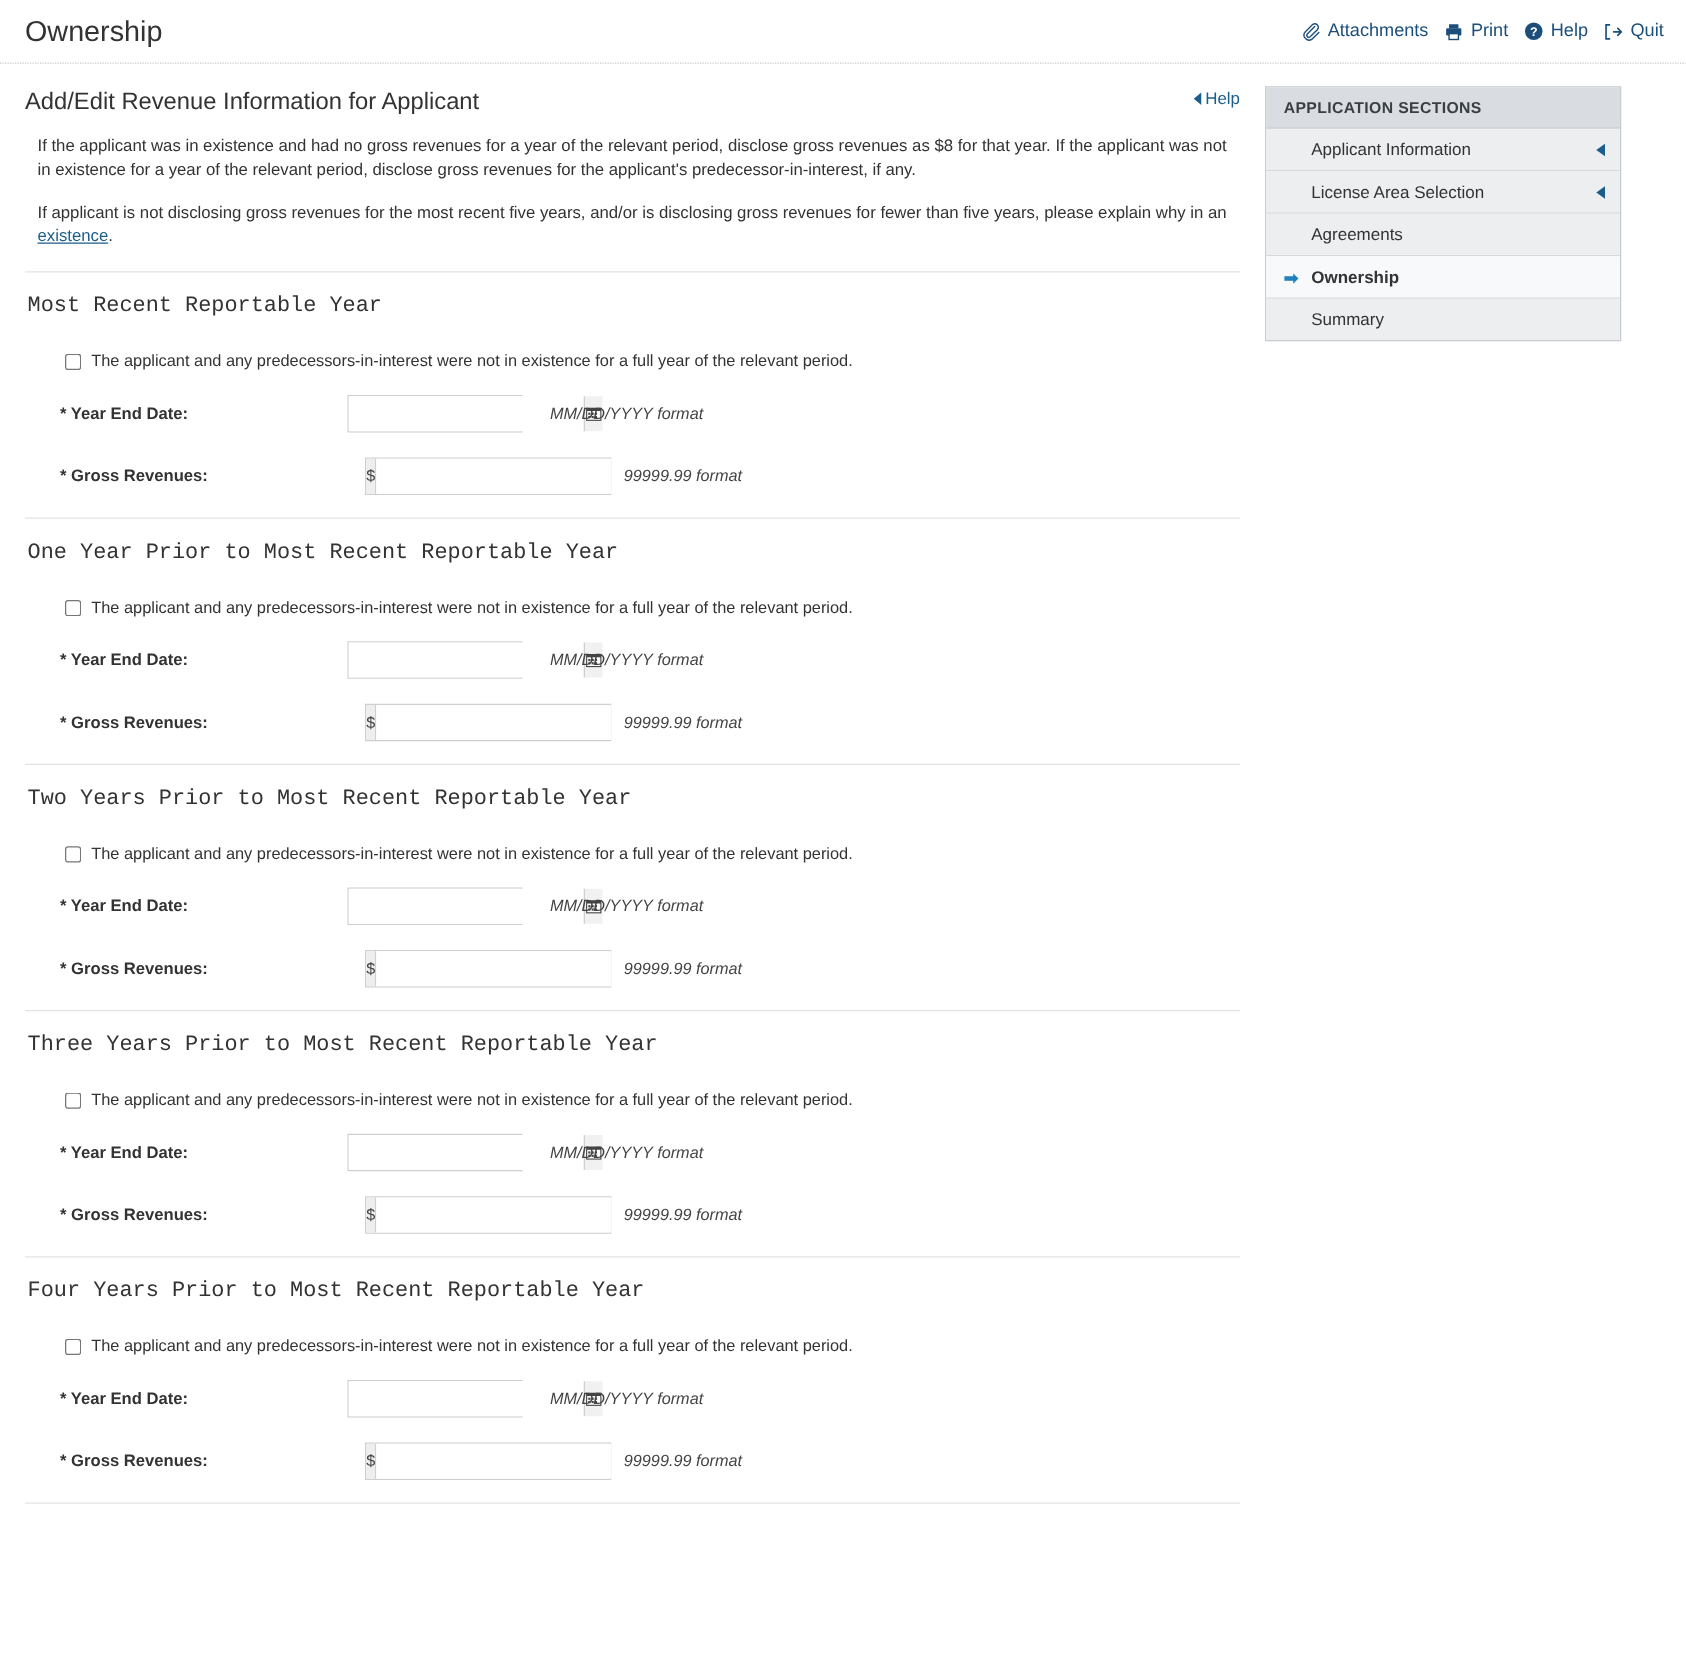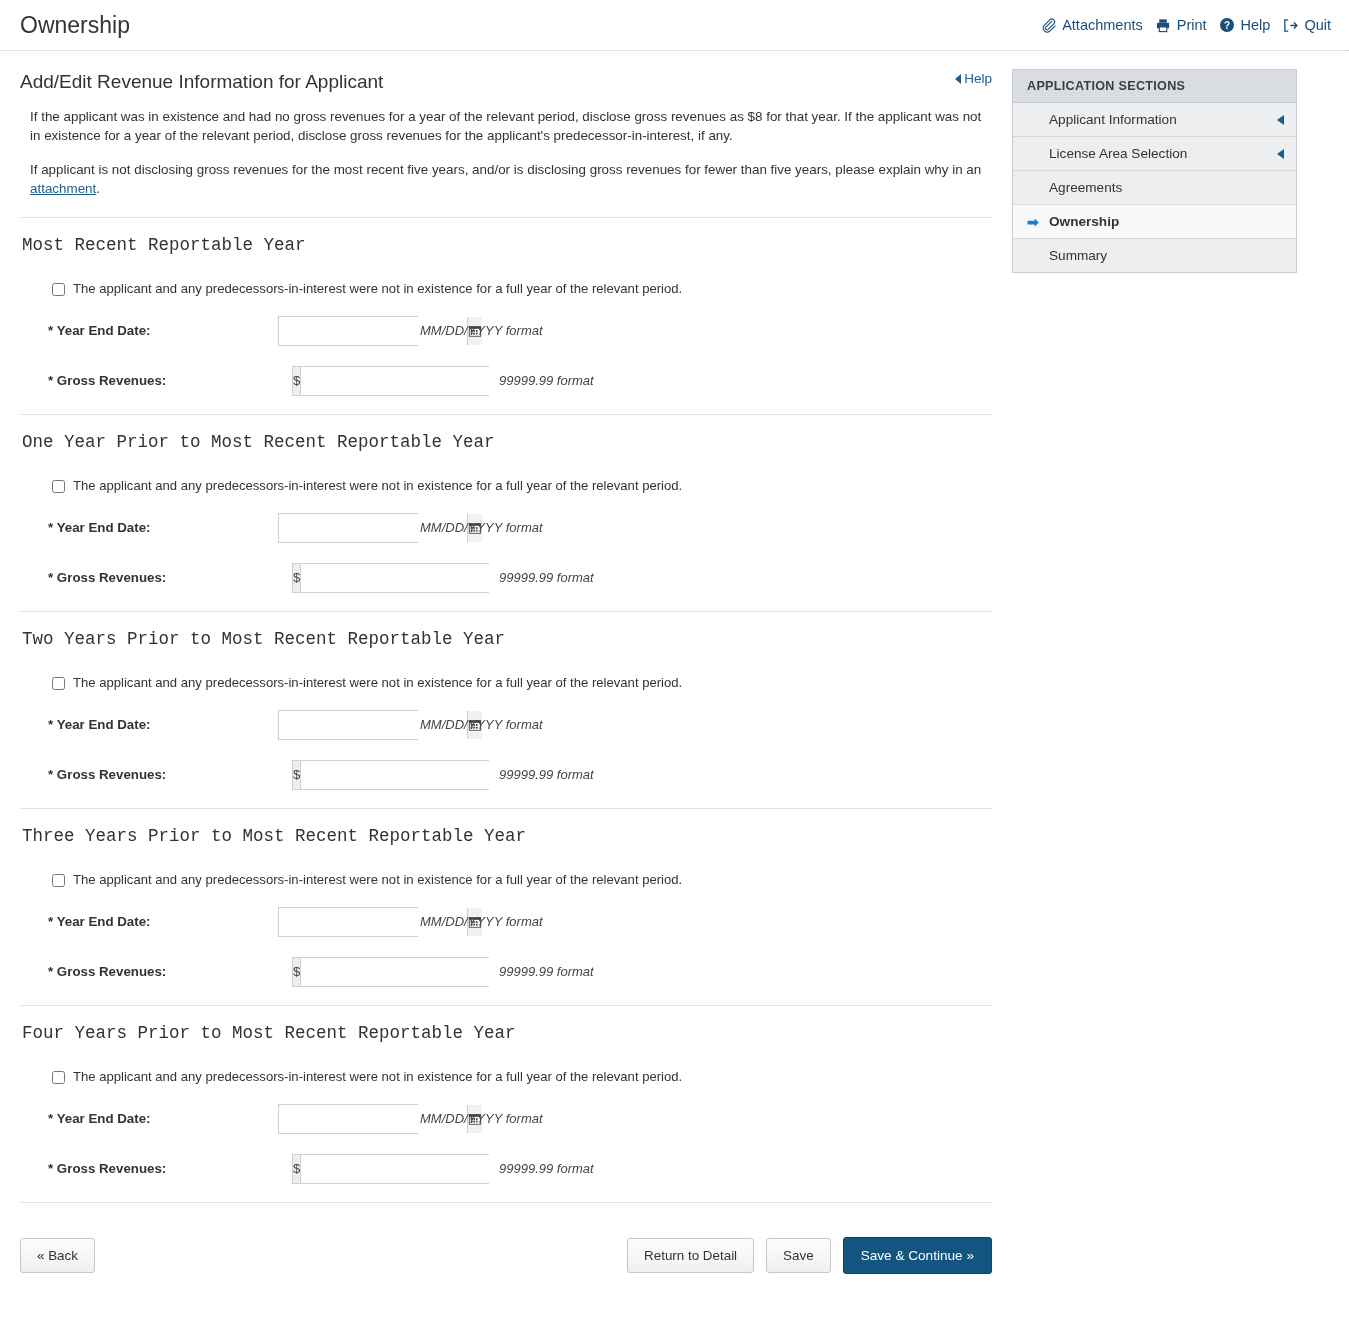--- a/index.html
+++ b/index.html
@@ -183,21 +183,21 @@
     outline: none;
     height: 28px;
     padding: 0 6px;
     font-size: 13px;
     font-family: "Liberation Sans", sans-serif;
   }
   .hint {
     font-size: 13px;
     font-style: italic;
     color: #444;
-    margin-left: 2px;
+    margin-left: 22px;
   }
   .hint.money { margin-left: 10px; }
 
   
   .footer {
     display: flex;
     align-items: center;
     justify-content: space-between;
     margin-top: 34px;
     padding-bottom: 26px;
@@ -327,21 +327,21 @@
       <div class="sec-head">
         <div class="sec-title">Add/Edit Revenue Information for Applicant</div>
         <div class="help-link">
           <span class="caret"></span>
           <span>Help</span>
         </div>
       </div>
 
       <p class="intro-p">If the applicant was in existence and had no gross revenues for a year of the relevant period, disclose gross revenues as $8 for that year. If the applicant was not in existence for a year of the relevant period, disclose gross revenues for the applicant's predecessor-in-interest, if any.</p>
 
-      <p class="intro-p"><span>If applicant is not disclosing gross revenues for the most recent five years, and/or is disclosing gross revenues for fewer than five years, please explain why in an </span><a href="#" style="text-decoration:underline">attachment</a><span>.</span></p>
+      <p class="intro-p"><span>If applicant is not disclosing gross revenues for the most recent five years, and/or is disclosing gross revenues for fewer than five years, please explain why in an </span><a href="#" style="text-decoration:underline">existence</a><span>.</span></p>
 
       <hr class="rule">
 
       <div class="year-block">
         <div class="year-title">Most Recent Reportable Year</div>
         <div class="cb-row">
           <input type="checkbox" style="">
           <span class="cb-label">The applicant and any predecessors-in-interest were not in existence for a full year of the relevant period.</span>
         </div>
         <div class="field-row">
@@ -526,28 +526,20 @@
           <div class="money-wrap">
             <span class="money-prefix">$</span>
             <input type="text" value="" style="">
           </div>
           <span class="hint money">99999.99 format</span>
         </div>
       </div>
 
       <hr class="rule">
 
-      <div class="footer">
-        <button class="btn">« Back</button>
-        <div class="btn-group">
-          <button class="btn">Return to Detail</button>
-          <button class="btn">Save</button>
-          <button class="btn btn-primary">Save &amp; Continue »</button>
-        </div>
-      </div>
 
     </div>
 
     <div class="side">
       <div class="panel">
         <div class="panel-head">APPLICATION SECTIONS</div>
 
         <div class="panel-item">
           <span>Applicant Information</span>
           <span class="arrow-left"></span>

